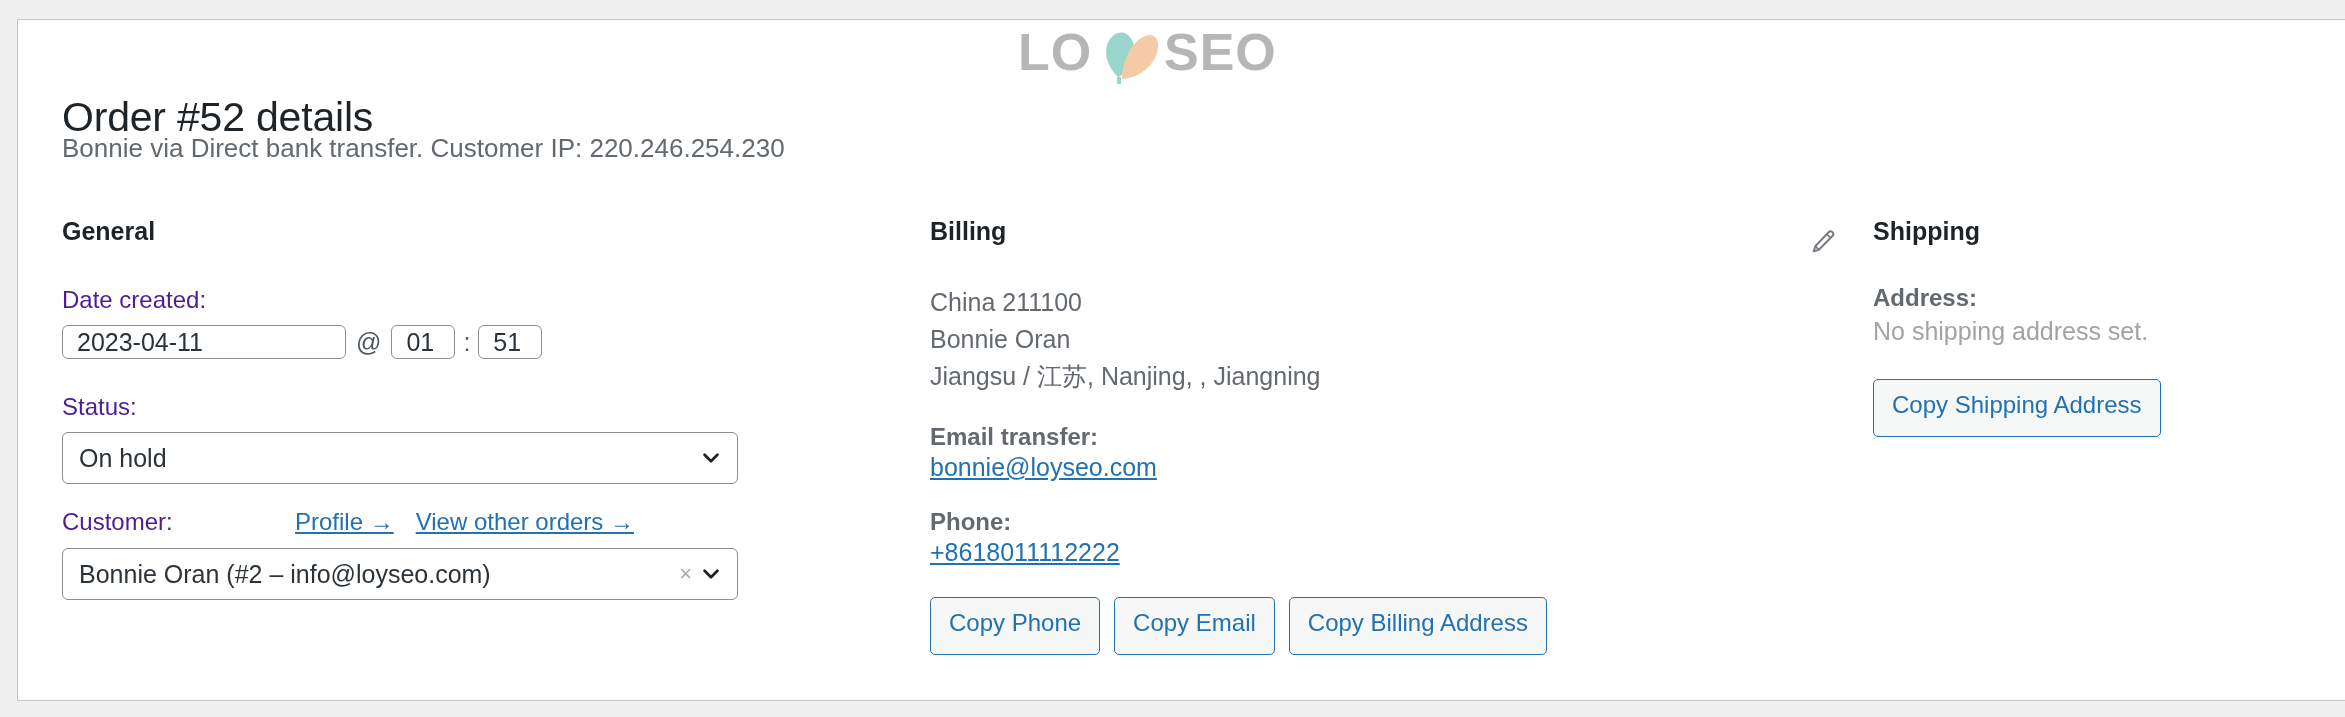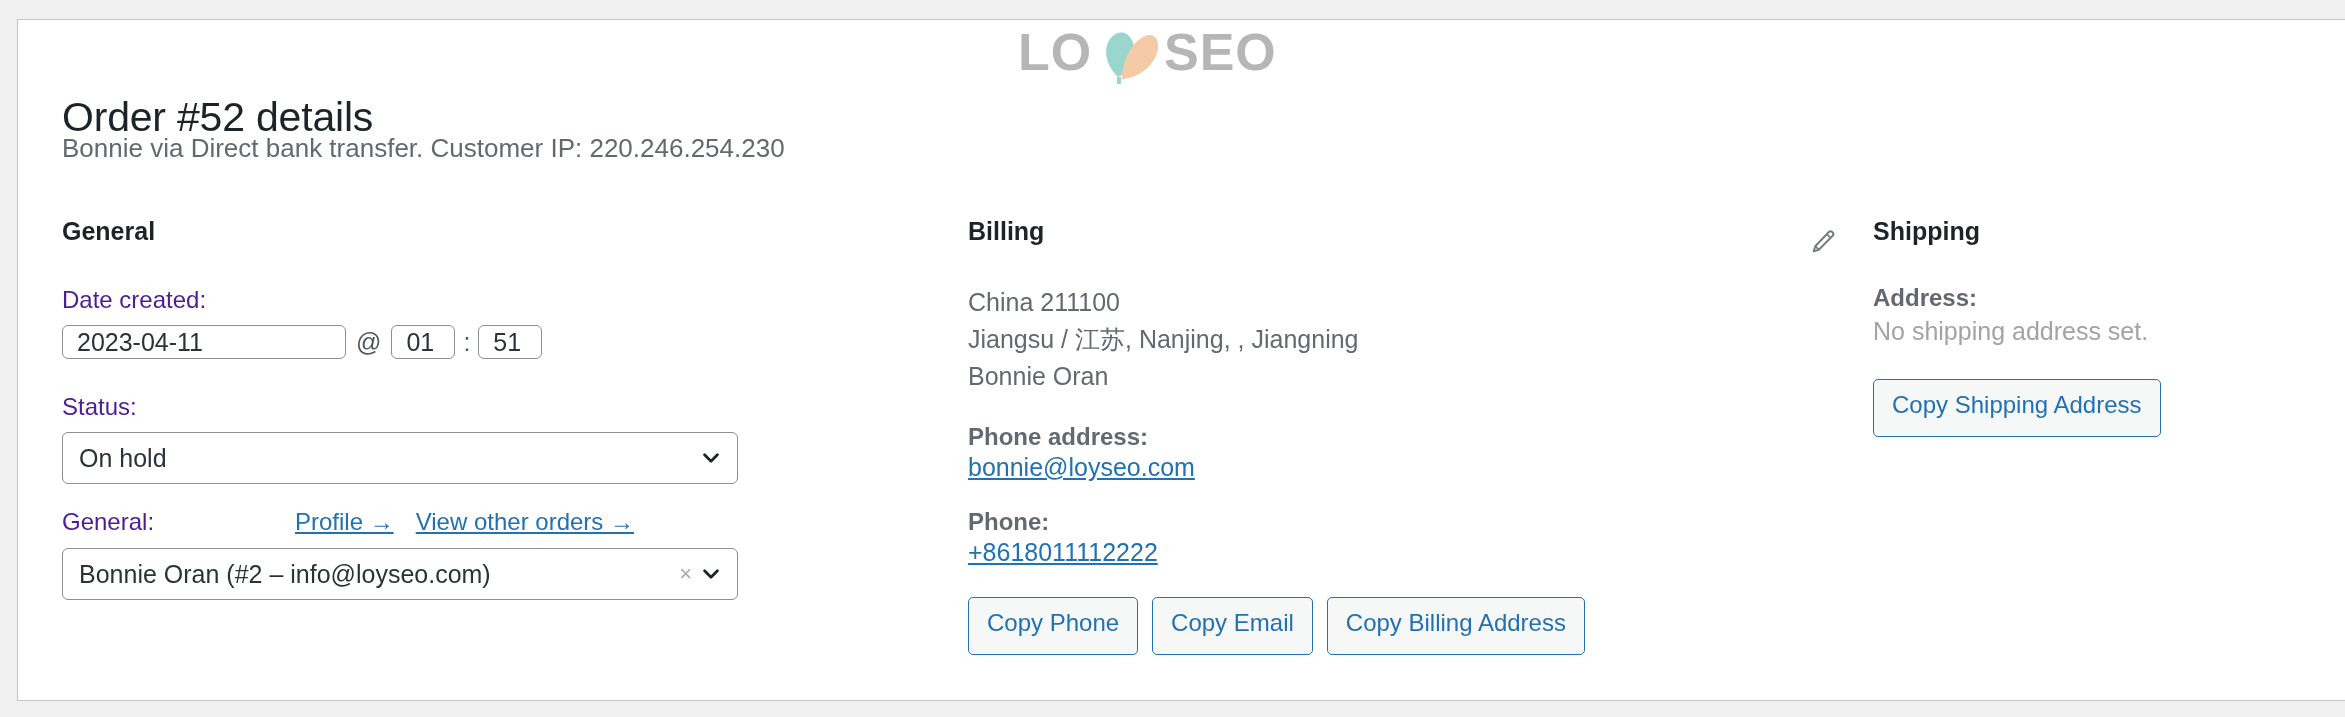--- a/index.html
+++ b/index.html
@@ -51,21 +51,21 @@
     position: absolute;
     left: 44px; top: 112px;
     font-size: 26px;
     color: #646970;
     line-height: 1.3;
   }
 
   
   .col { position: absolute; top: 196px; }
   .col-general  { left: 44px;   width: 860px; }
-  .col-billing  { left: 950px;  width: 860px; }
+  .col-billing  { left: 912px;  width: 860px; }
   .col-shipping { left: 1855px; width: 440px; }
 
   .col-heading {
     font-size: 25px;
     font-weight: 700;
     color: #1d2327;
     margin: 0 0 38px 0;
     line-height: 1.2;
   }
 
@@ -236,48 +236,48 @@
         <div class="sel-wrap">
           <div class="sel">On hold</div>
           <svg class="chev" viewBox="0 0 24 24">
             <path d="M5 8.5 L12 15.5 L19 8.5" fill="none" stroke="#1d2327" stroke-width="3" stroke-linecap="round" stroke-linejoin="round"></path>
           </svg>
         </div>
 
         <div class="gap-md"></div>
 
         <div class="cust-row">
-          <div class="field-label" style="margin:0;">General:</div>
+          <div class="field-label" style="margin:0;">Customer:</div>
           <div class="cust-links">
             <span class="lnk">Profile →</span>
             <span class="lnk">View other orders →</span>
           </div>
         </div>
 
         <div class="sel-wrap">
           <div class="sel">Bonnie Oran (#2 – info@loyseo.com)</div>
           <span class="clearx">×</span>
           <svg class="chev" viewBox="0 0 24 24">
             <path d="M5 8.5 L12 15.5 L19 8.5" fill="none" stroke="#1d2327" stroke-width="3" stroke-linecap="round" stroke-linejoin="round"></path>
           </svg>
         </div>
       </div>
 
       <div class="col col-billing">
         <div class="col-heading">Billing</div>
 
         <div>
           <div class="addr-line">China 211100</div>
+          <div class="addr-line">Bonnie Oran</div>
           <div class="addr-line">Jiangsu / 江苏, Nanjing, , Jiangning</div>
-          <div class="addr-line">Bonnie Oran</div>
         </div>
 
         <div style="height:28px;"></div>
 
-        <div class="blk-label">Phone address:</div>
+        <div class="blk-label">Email transfer:</div>
         <a class="val-link">bonnie@loyseo.com</a>
 
         <div style="height:26px;"></div>
 
         <div class="blk-label">Phone:</div>
         <a class="val-link">+8618011112222</a>
 
         <div class="btn-row">
           <button class="btn">Copy Phone</button>
           <button class="btn">Copy Email</button>

